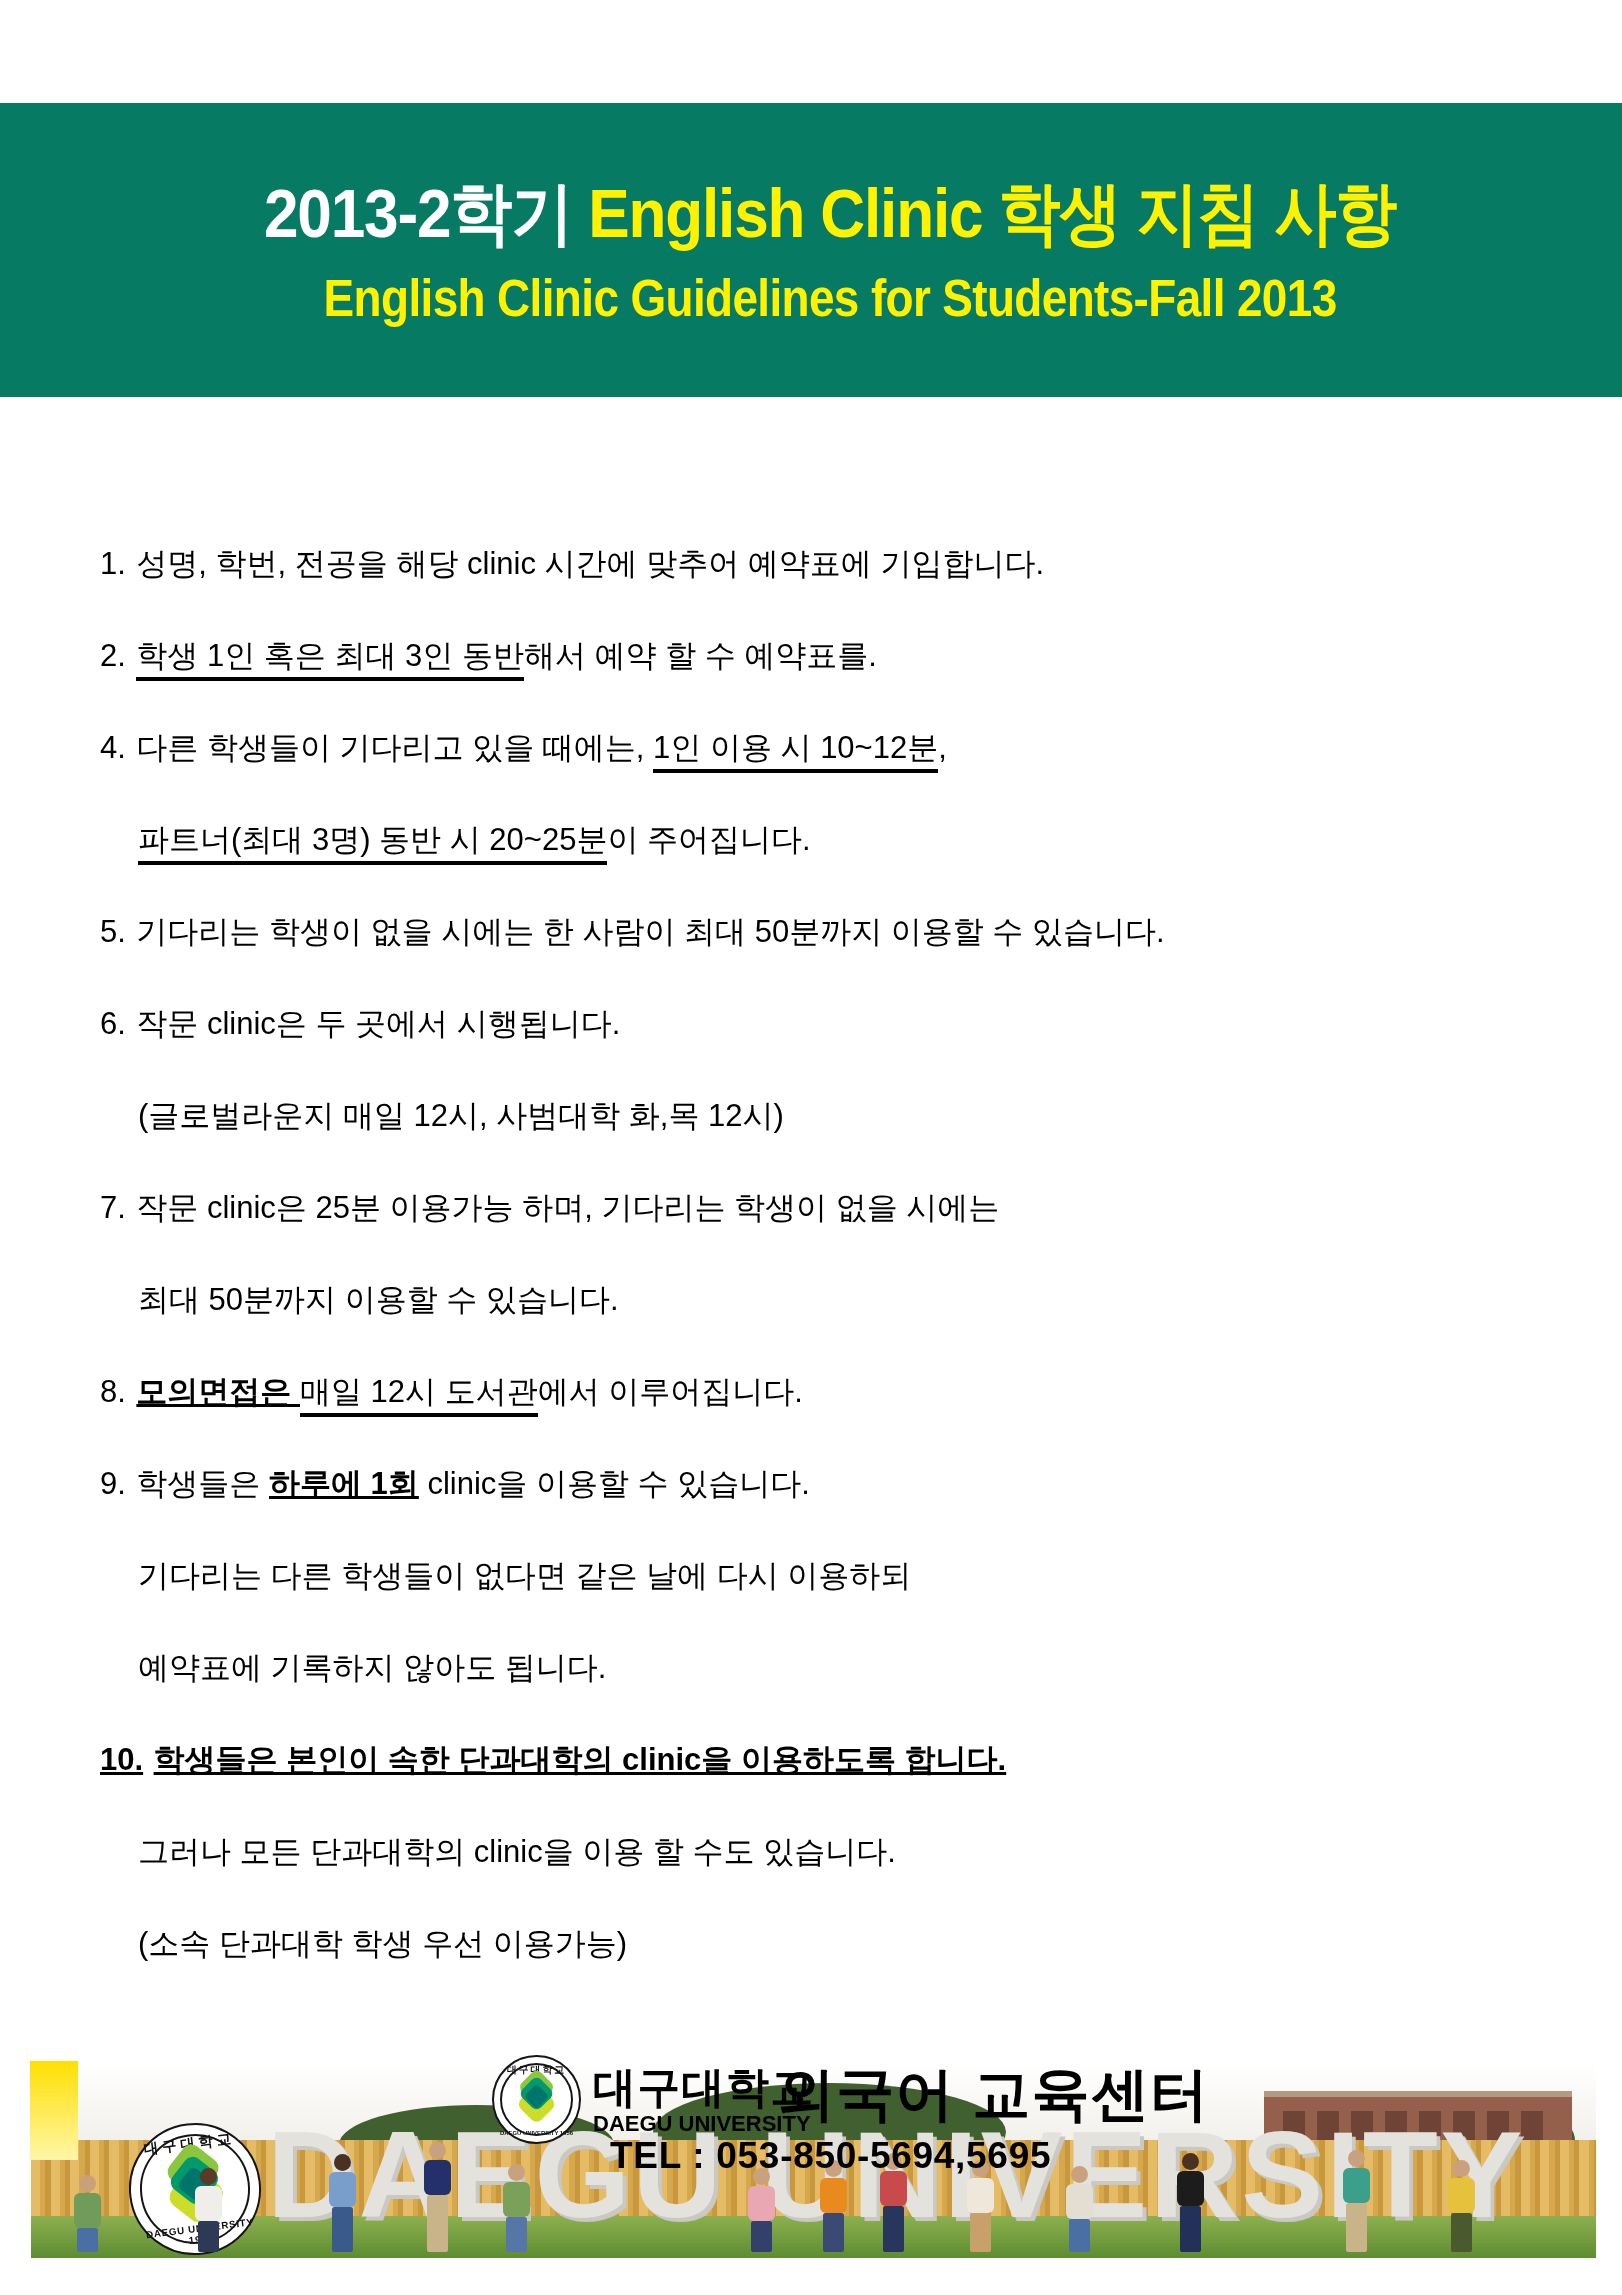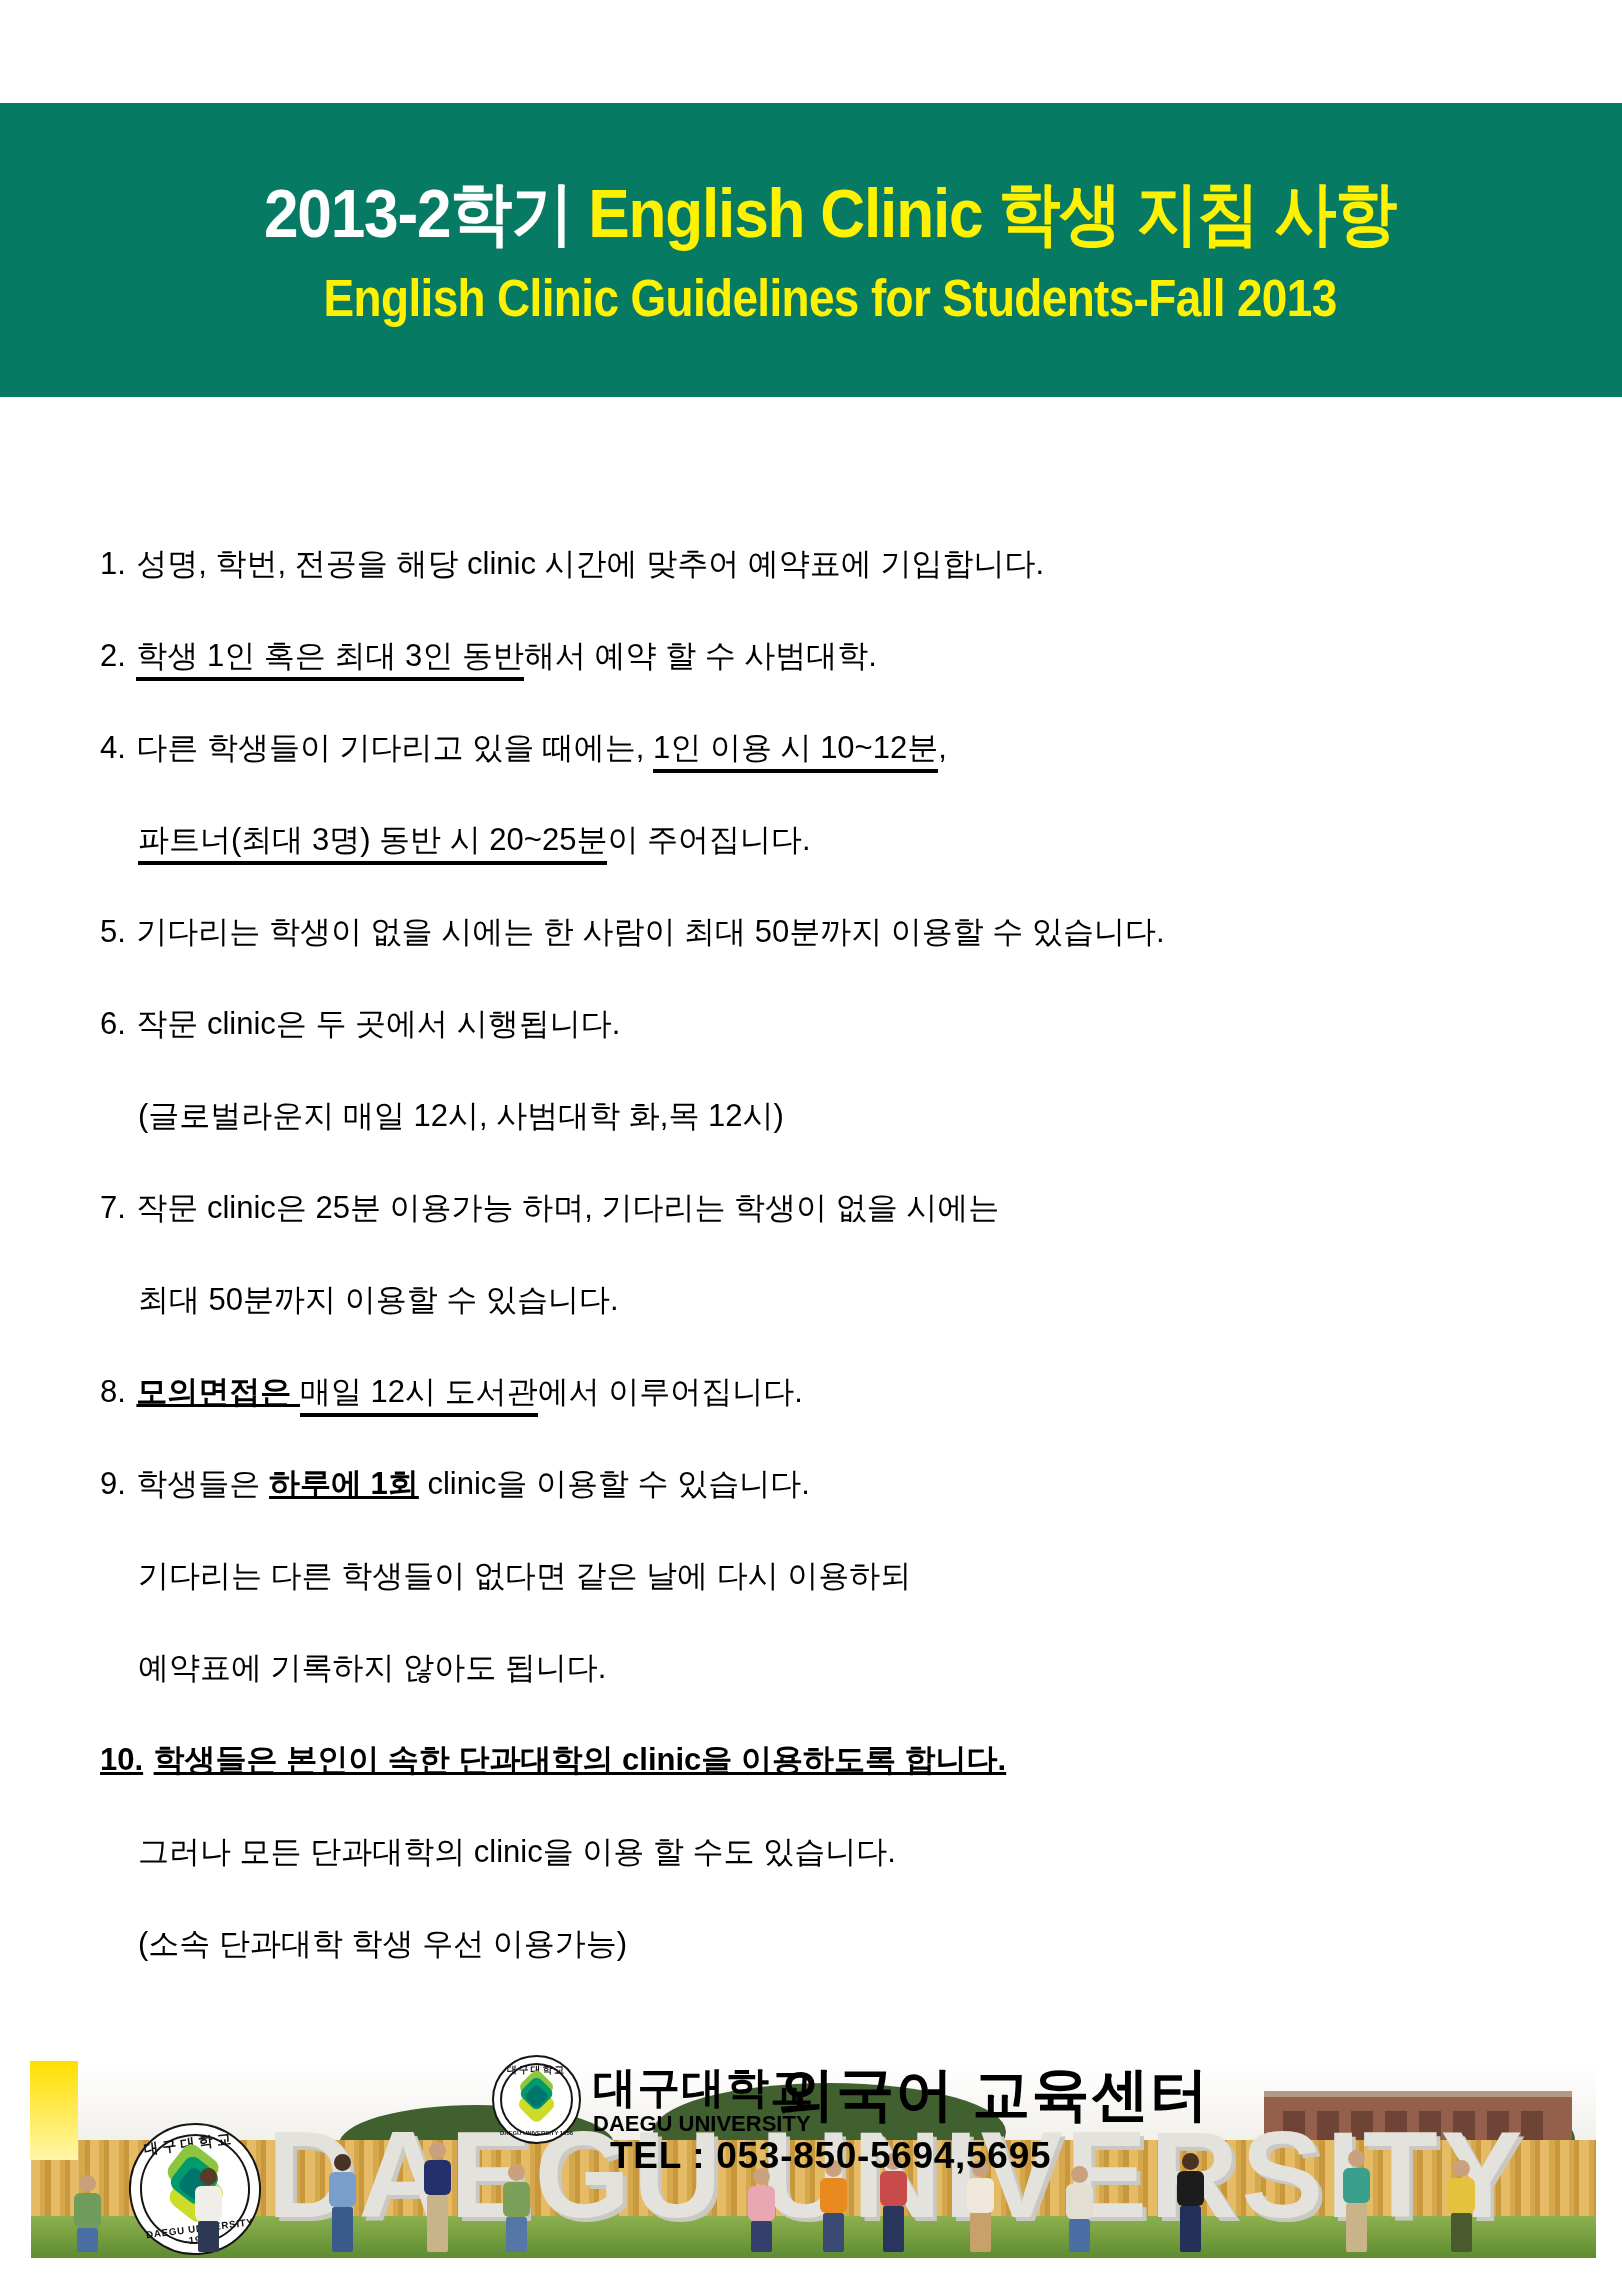--- a/index.html
+++ b/index.html
@@ -86,21 +86,21 @@
       </div>
       <div class="title2">English Clinic Guidelines for Students-Fall 2013</div>
     </div>
   </div>
 
   <div class="list">
     <div class="line">
       <span class="num">1.</span><span>성명, 학번, 전공을 해당 clinic 시간에 맞추어 예약표에 기입합니다.</span>
     </div>
     <div class="line">
-      <span class="num">2.</span><span class="u">학생 1인 혹은 최대 3인 동반</span><span>해서 예약 할 수 사범대학.</span>
+      <span class="num">2.</span><span class="u">학생 1인 혹은 최대 3인 동반</span><span>해서 예약 할 수 예약표를.</span>
     </div>
     <div class="line">
       <span class="num">4.</span><span>다른 학생들이 기다리고 있을 때에는, </span><span class="u">1인 이용 시 10~12분</span><span>,</span>
     </div>
     <div class="line cont">
       <span class="u">파트너(최대 3명) 동반 시 20~25분</span><span>이 주어집니다.</span>
     </div>
     <div class="line">
       <span class="num">5.</span><span>기다리는 학생이 없을 시에는 한 사람이 최대 50분까지 이용할 수 있습니다.</span>
     </div>

